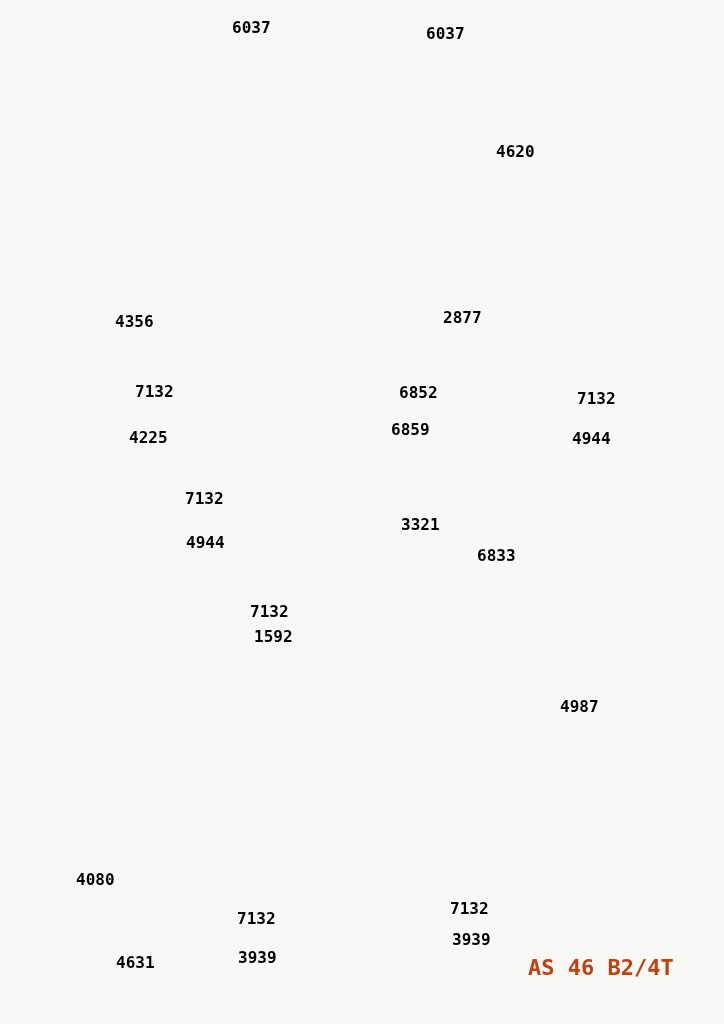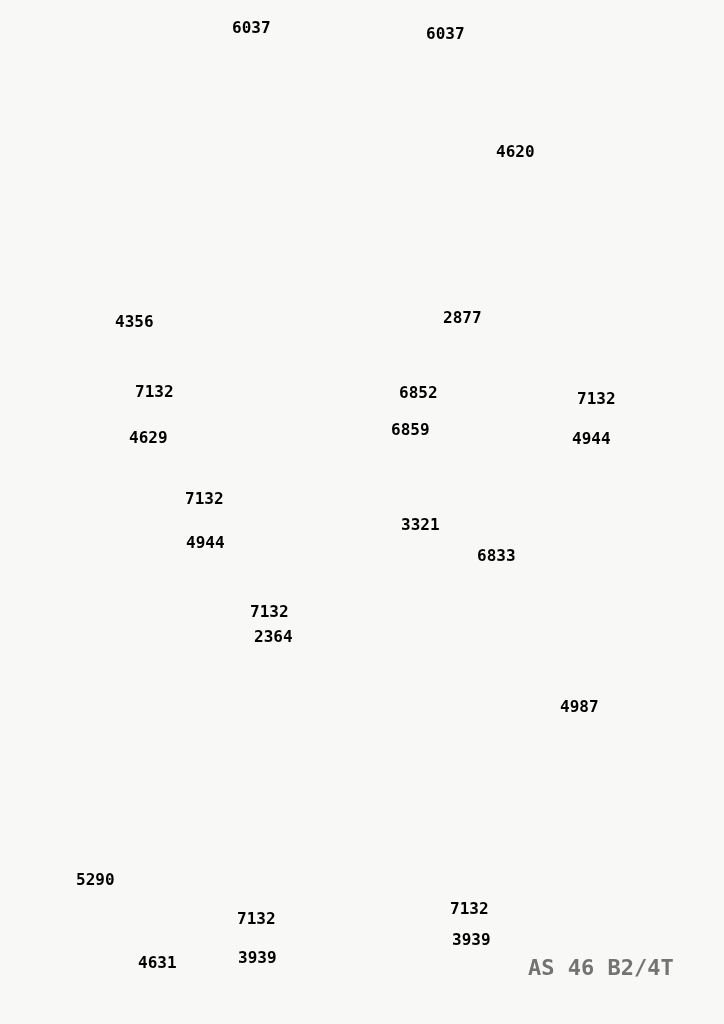--- a/index.html
+++ b/index.html
@@ -20,21 +20,21 @@
     font-weight:700;
     color:#000000;
     white-space:nowrap;
     line-height:20px;
   }
   .model-label{
     position:absolute;
     left:528px;top:955px;
     font-size:22px;
     font-weight:700;
-    color:#737373;
+    color:#c2410c;
     letter-spacing:0px;
     white-space:nowrap;
   }
 </style>
 </head>
 <body>
 
 <div id="stage">
 
 <svg id="drawing" width="724" height="1024" viewBox="0 0 724 1024" xmlns="http://www.w3.org/2000/svg">
@@ -357,32 +357,32 @@
 </svg>
 
 <div class="callout" style="left:232px;top:18px">6037</div>
 <div class="callout" style="left:426px;top:24px">6037</div>
 <div class="callout" style="left:496px;top:142px">4620</div>
 <div class="callout" style="left:115px;top:312px">4356</div>
 <div class="callout" style="left:443px;top:308px">2877</div>
 <div class="callout" style="left:135px;top:382px">7132</div>
 <div class="callout" style="left:399px;top:383px">6852</div>
 <div class="callout" style="left:577px;top:389px">7132</div>
-<div class="callout" style="left:129px;top:428px">4629</div>
+<div class="callout" style="left:129px;top:428px">4225</div>
 <div class="callout" style="left:572px;top:429px">4944</div>
 <div class="callout" style="left:391px;top:420px">6859</div>
 <div class="callout" style="left:185px;top:489px">7132</div>
 <div class="callout" style="left:186px;top:533px">4944</div>
 <div class="callout" style="left:401px;top:515px">3321</div>
 <div class="callout" style="left:477px;top:546px">6833</div>
 <div class="callout" style="left:250px;top:602px">7132</div>
-<div class="callout" style="left:254px;top:627px">2364</div>
+<div class="callout" style="left:254px;top:627px">1592</div>
 <div class="callout" style="left:560px;top:697px">4987</div>
-<div class="callout" style="left:76px;top:870px">5290</div>
+<div class="callout" style="left:76px;top:870px">4080</div>
 <div class="callout" style="left:237px;top:909px">7132</div>
 <div class="callout" style="left:238px;top:948px">3939</div>
 <div class="callout" style="left:450px;top:899px">7132</div>
 <div class="callout" style="left:452px;top:930px">3939</div>
-<div class="callout" style="left:138px;top:953px">4631</div>
+<div class="callout" style="left:116px;top:953px">4631</div>
 
 <div class="model-label">AS 46 B2/4T</div>
 
 </div>
 
 </body></html>

